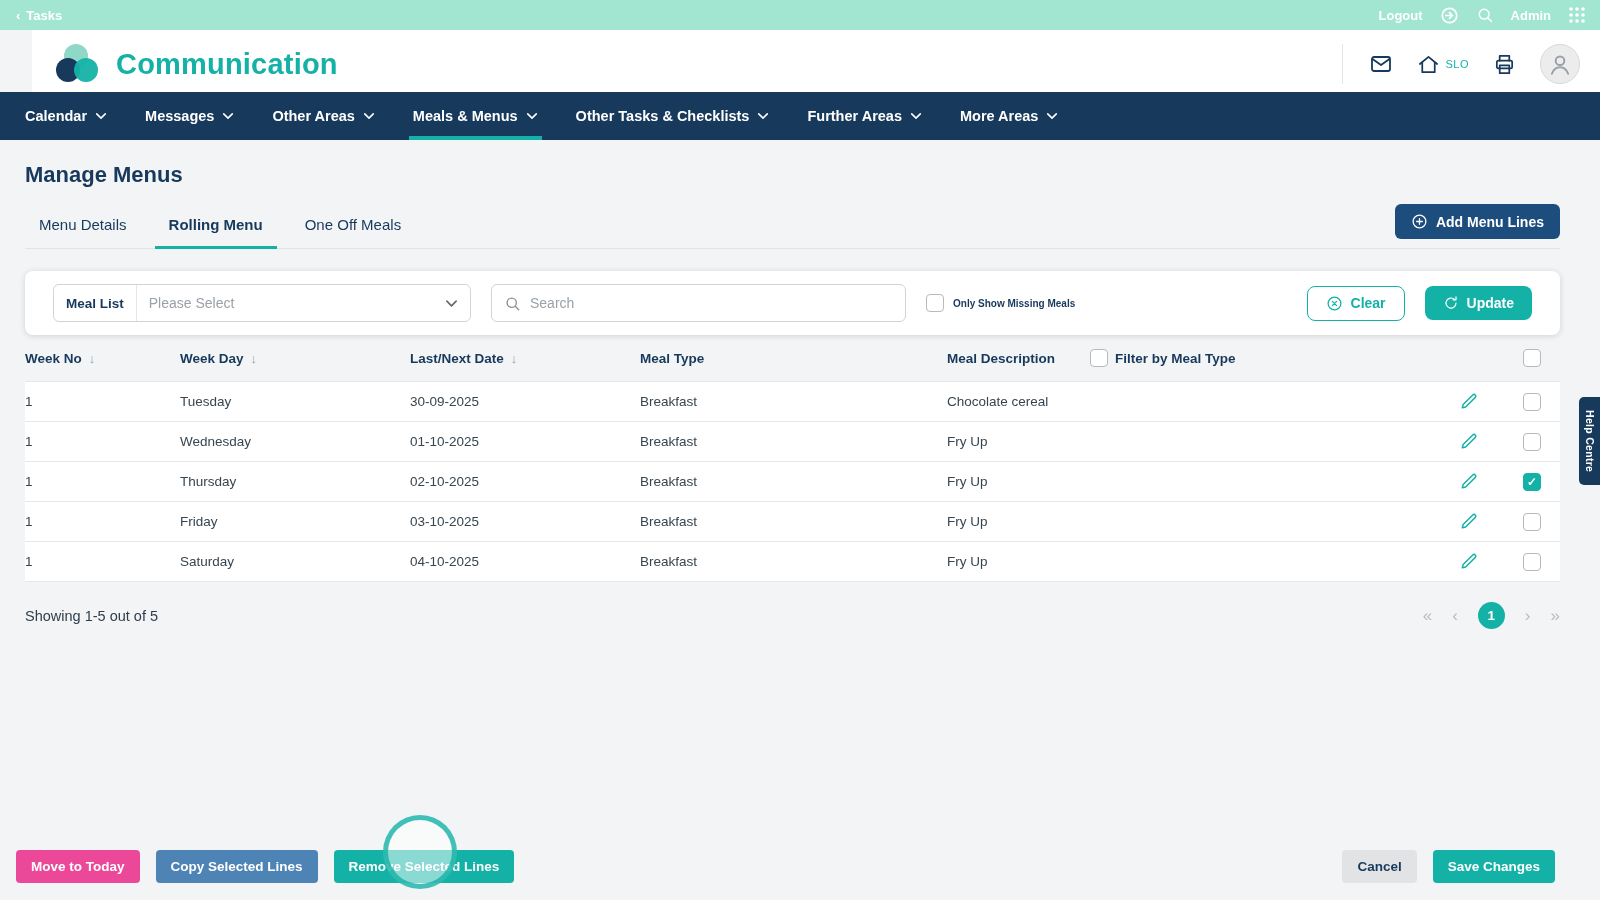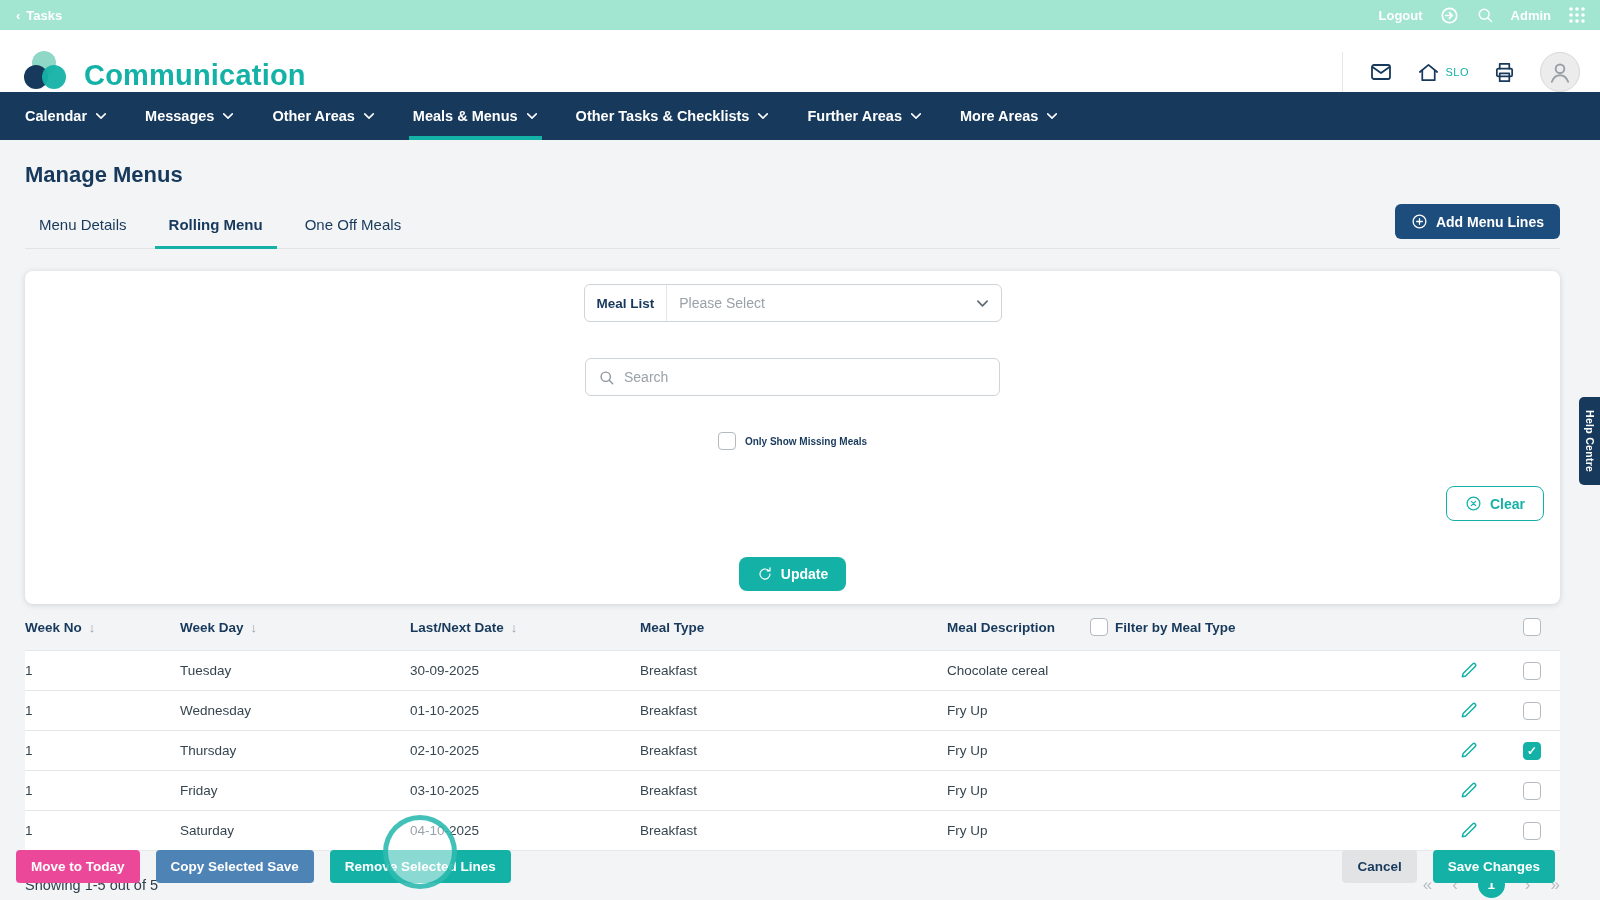--- a/index.html
+++ b/index.html
@@ -9,21 +9,21 @@
 
   .ic { fill: none; stroke: currentColor; stroke-width: 1.8; stroke-linecap: round; stroke-linejoin: round; }
 
   
   .topbar { height: 30px; background: #a2e5d1; display: flex; align-items: center; justify-content: space-between; padding: 0 14px 0 16px; color: #fff; font-size: 13px; font-weight: 700; }
   .topbar .back { display: flex; align-items: center; gap: 6px; cursor: pointer; }
   .topbar-right { display: flex; align-items: center; gap: 17px; }
   .topbar-right .tb-item { cursor: pointer; display: flex; align-items: center; }
 
   
-  .header { height: 62px; background: #fff; display: flex; align-items: flex-end; padding: 6px 20px 0 24px; }
+  .header { height: 62px; background: #fff; display: flex; align-items: center; padding: 6px 20px 0 24px; margin-left: 32px; }
   .logo { position: relative; width: 50px; height: 42px; }
   .logo i { position: absolute; width: 24px; height: 24px; border-radius: 50%; }
   .logo .c1 { background: #8fd8c8; left: 8px; top: 1px; }
   .logo .c2 { background: #17395c; left: 0; top: 15px; }
   .logo .c3 { background: #14b2a6; left: 18px; top: 15px; opacity: .95; }
   .app-title { color: #14b2a6; font-size: 29px; font-weight: 700; margin-left: 10px; letter-spacing: .2px; }
   .header-right { margin-left: auto; display: flex; align-items: center; gap: 24px; color: #17395c; border-left: 1px solid #e4e6e8; padding-left: 26px; height: 40px; }
   .home-group { display: flex; align-items: center; gap: 5px; cursor: pointer; }
   .slo { color: #14b2a6; font-size: 11px; font-weight: 400; letter-spacing: .5px; }
   .avatar { width: 40px; height: 40px; border-radius: 50%; background: #ececec; border: 1px solid #d8d8d8; display: flex; align-items: center; justify-content: center; color: #9aa0a6; cursor: pointer; overflow: hidden; }
@@ -37,21 +37,21 @@
   
   .main { padding: 0 40px 0 25px; }
   .page-title { color: #17395c; font-size: 22px; font-weight: 700; margin: 22px 0 16px; }
 
   .tabs-row { display: flex; align-items: flex-end; border-bottom: 1px solid #e2e3e5; }
   .tab { padding: 10px 14px 13px; font-size: 15px; color: #17395c; font-weight: 500; margin-right: 14px; cursor: pointer; border-bottom: 3px solid transparent; margin-bottom: -1px; }
   .tab.active { font-weight: 700; border-bottom-color: #14b2a6; }
   .add-btn { margin-left: auto; margin-bottom: 9px; background: #1c4d7c; color: #fff; border: none; border-radius: 6px; padding: 9px 16px; display: flex; gap: 8px; align-items: center; font-size: 14px; font-weight: 600; cursor: pointer; font-family: inherit; }
 
   
-  .filter-card { background: #fff; border-radius: 8px; box-shadow: 0 1px 6px rgba(0,0,0,.14); margin-top: 22px; padding: 13px 16px; display: flex; align-items: center; gap: 36px; flex-direction: column; }
+  .filter-card { background: #fff; border-radius: 8px; box-shadow: 0 1px 6px rgba(0,0,0,.14); margin-top: 22px; padding: 13px 28px; display: flex; align-items: center; gap: 20px; }
   .meal-list-group { display: flex; align-items: center; border: 1px solid #cfd4d9; border-radius: 6px; height: 38px; width: 418px; background: #fff; cursor: pointer; }
   .meal-list-label { padding: 0 12px; font-size: 13.5px; font-weight: 700; color: #17395c; height: 100%; display: flex; align-items: center; border-right: 1px solid #e4e7ea; }
   .meal-list-value { flex: 1; padding-left: 12px; font-size: 14px; color: #9aa1a8; }
   .meal-list-group .chev { color: #5f6b76; margin-right: 12px; }
   .search-group { border: 1px solid #cfd4d9; border-radius: 6px; height: 38px; width: 415px; display: flex; align-items: center; padding: 0 12px; gap: 9px; color: #8d959c; }
   .search-group input { border: none; outline: none; flex: 1; font-size: 14px; font-family: inherit; color: #33424e; background: transparent; }
   .search-group input::placeholder { color: #9aa1a8; }
   .cb-group { display: flex; align-items: center; gap: 9px; }
   .cb-label { font-size: 10px; font-weight: 600; color: #17395c; }
   .checkbox { width: 18px; height: 18px; border: 1.5px solid #b4bac0; border-radius: 4px; background: #fff; display: inline-flex; align-items: center; justify-content: center; font-size: 12px; font-weight: 700; color: #fff; cursor: pointer; flex: 0 0 auto; }
@@ -385,21 +385,21 @@
         <span class="pg">›</span>
         <span class="pg">»</span>
       </div>
     </div>
   </div>
 
   <div class="help-tab">Help Centre</div>
 
   <div class="footer">
     <button class="btn btn-dark">Move to Today</button>
-    <button class="btn btn-blue">Copy Selected Save</button>
+    <button class="btn btn-blue">Copy Selected Lines</button>
     <button class="btn btn-teal">Remove Selected Lines</button>
     <div class="spacer"></div>
     <button class="btn btn-gray">Cancel</button>
     <button class="btn btn-teal">Save Changes</button>
   </div>
 
   <div class="ripple"></div>
 
 </div>
 

